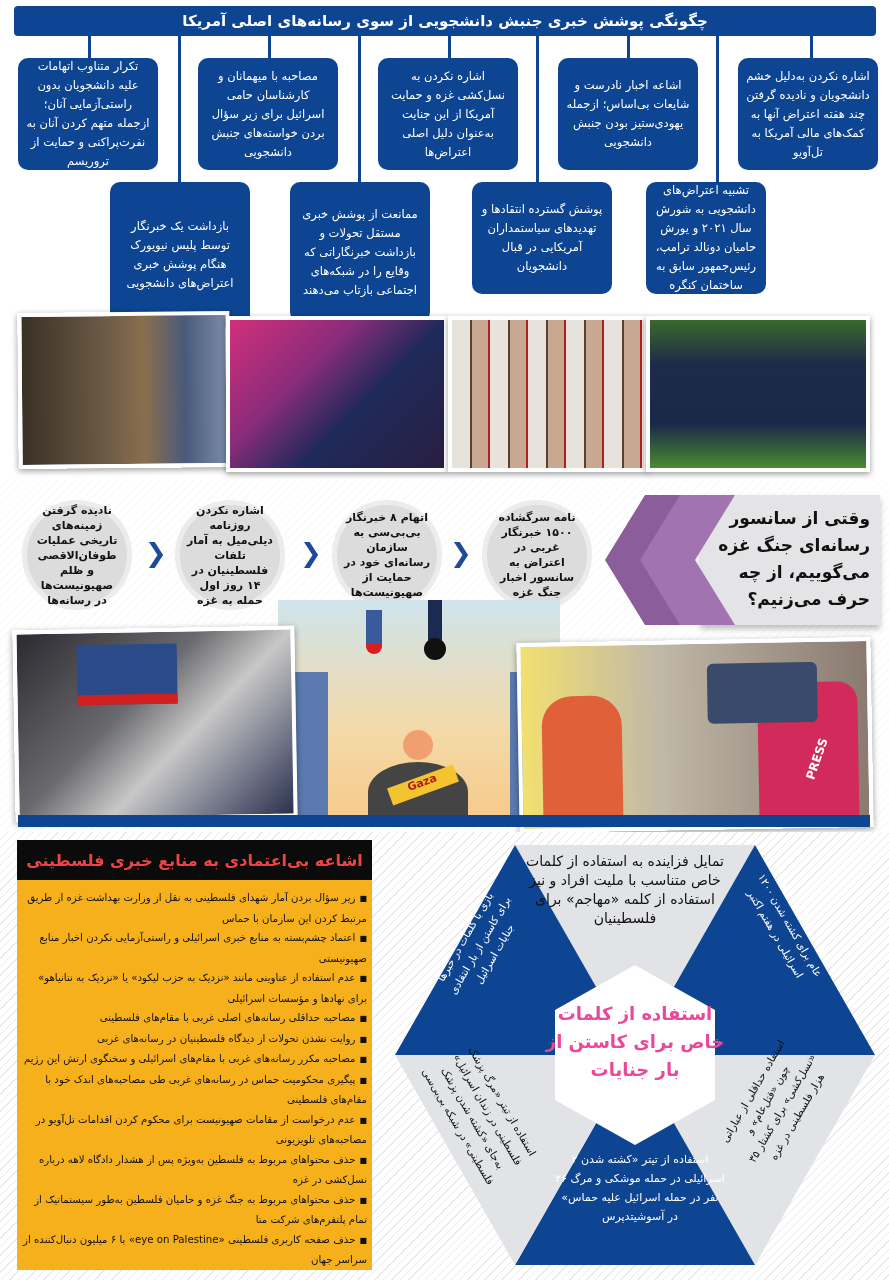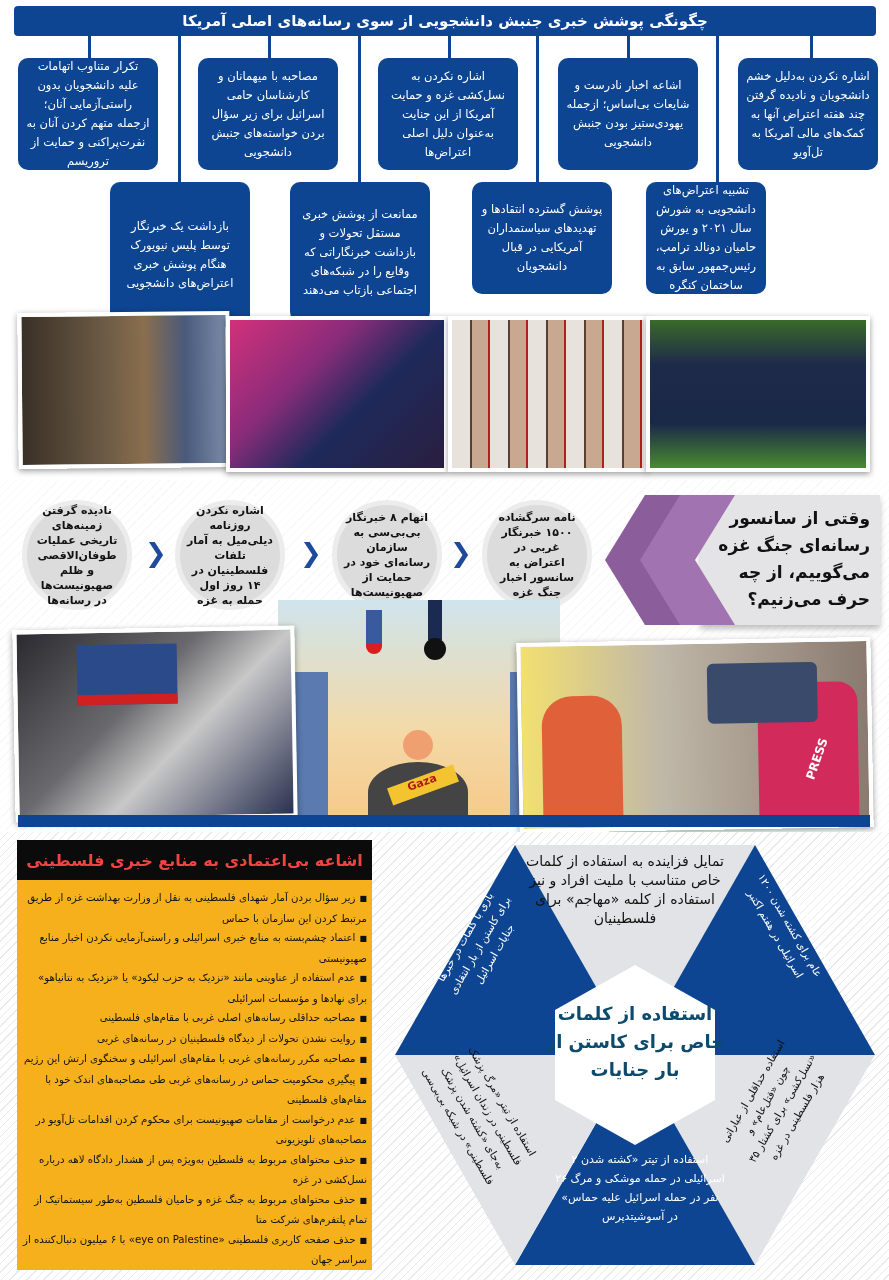--- a/index.html
+++ b/index.html
@@ -143,19 +143,19 @@
 
   <polygon points="250,215 130,5 370,5" fill="#e2e3e6"></polygon>
   <polygon points="250,215 370,5 490,215" fill="#0d4592"></polygon>
   <polygon points="250,215 490,215 370,425" fill="#e2e3e6"></polygon>
   <polygon points="250,215 370,425 130,425" fill="#0d4592"></polygon>
   <polygon points="250,215 130,425 10,215" fill="#e2e3e6"></polygon>
   <polygon points="250,215 10,215 130,5" fill="#0d4592"></polygon>
 
   <polygon points="250,125 330,170 330,260 250,305 170,260 170,170" fill="#fff"></polygon>
 </svg>
-<div class="abs" style="left:535px;top:1000px;width:200px;font-weight:bold;font-size:18px;line-height:28px;text-align:center;color:#0c4a6e">استفاده از کلمات خاص برای کاستن از بار جنایات</div>
+<div class="abs" style="left:535px;top:1000px;width:200px;font-weight:bold;font-size:18px;line-height:28px;text-align:center;color:#ec4899">استفاده از کلمات خاص برای کاستن از بار جنایات</div>
 <div class="abs" style="left:525px;top:852px;width:200px;font-size:14px;line-height:19px;text-align:center;color:#111">تمایل فزاینده به استفاده از کلمات خاص متناسب با ملیت افراد و نیز استفاده از کلمه «مهاجم» برای فلسطینیان</div>
 <div class="abs hex-text" style="left:725px;top:900px;width:130px;transform:rotate(60deg)">استفاده پرتعداد از واژه قتل عام برای کشته شدن ۱۲۰۰ اسرائیلی در هفتم اکتبر</div>
 <div class="abs" style="left:710px;top:1070px;width:130px;font-size:10.5px;line-height:17px;text-align:center;color:#111;transform:rotate(-60deg)">استفاده حداقلی از عباراتی چون «قتل‌عام» و «نسل‌کشی» برای کشتار ۳۵ هزار فلسطینی در غزه</div>
 <div class="abs hex-text" style="left:555px;top:1150px;width:170px;font-size:11px;line-height:19px">استفاده از تیتر «کشته شدن ۲ اسرائیلی در حمله موشکی و مرگ ۲۶ نفر در حمله اسرائیل علیه حماس» در آسوشیتدپرس</div>
 <div class="abs" style="left:405px;top:1080px;width:150px;font-size:10.5px;line-height:17px;text-align:center;color:#111;transform:rotate(60deg)">استفاده از تیتر «مرگ پزشک فلسطینی در زندان اسرائیل» به‌جای «کشته شدن پزشک فلسطینی» در شبکه بی‌بی‌سی</div>
 <div class="abs hex-text" style="left:420px;top:920px;width:120px;transform:rotate(-60deg)">بازی با کلمات در خبرها برای کاستن از بار انتقادی جنایات اسرائیل</div>
 
 </body></html>

